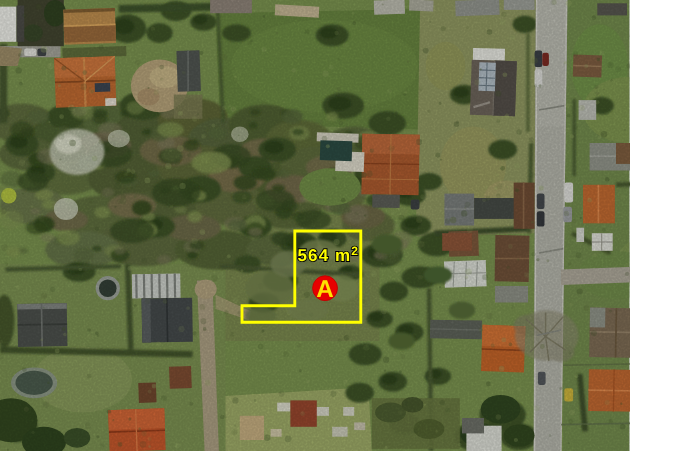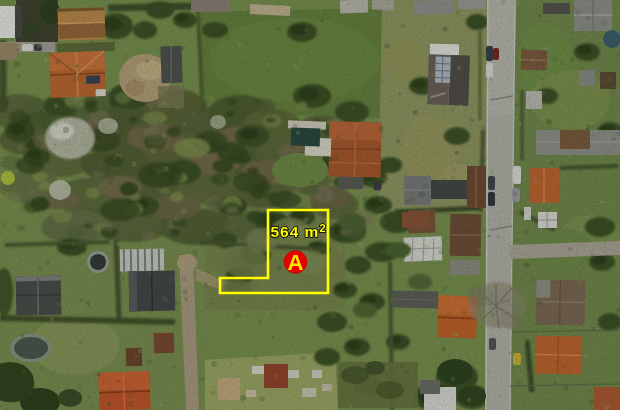--- a/index.html
+++ b/index.html
@@ -1,16 +1,16 @@
 <!DOCTYPE html>
 <html><head>
 <meta charset="utf-8">
 <style>
 html,body{margin:0;padding:0;background:#fff;font-family:"Liberation Sans",sans-serif;}
-#scene{width:620px;height:410px;overflow:hidden;position:relative;}
+#scene{width:572px;height:410px;overflow:hidden;position:relative;}
 svg{display:block;}
 </style>
 </head>
 <body>
 
 <div id="scene">
 <svg width="620" height="410" viewBox="0 0 620 410">
 <defs>
 <filter id="grain" x="0" y="0" width="100%" height="100%">
           <feTurbulence type="fractalNoise" baseFrequency="0.55" numOctaves="3" seed="7" result="n"></feTurbulence>

